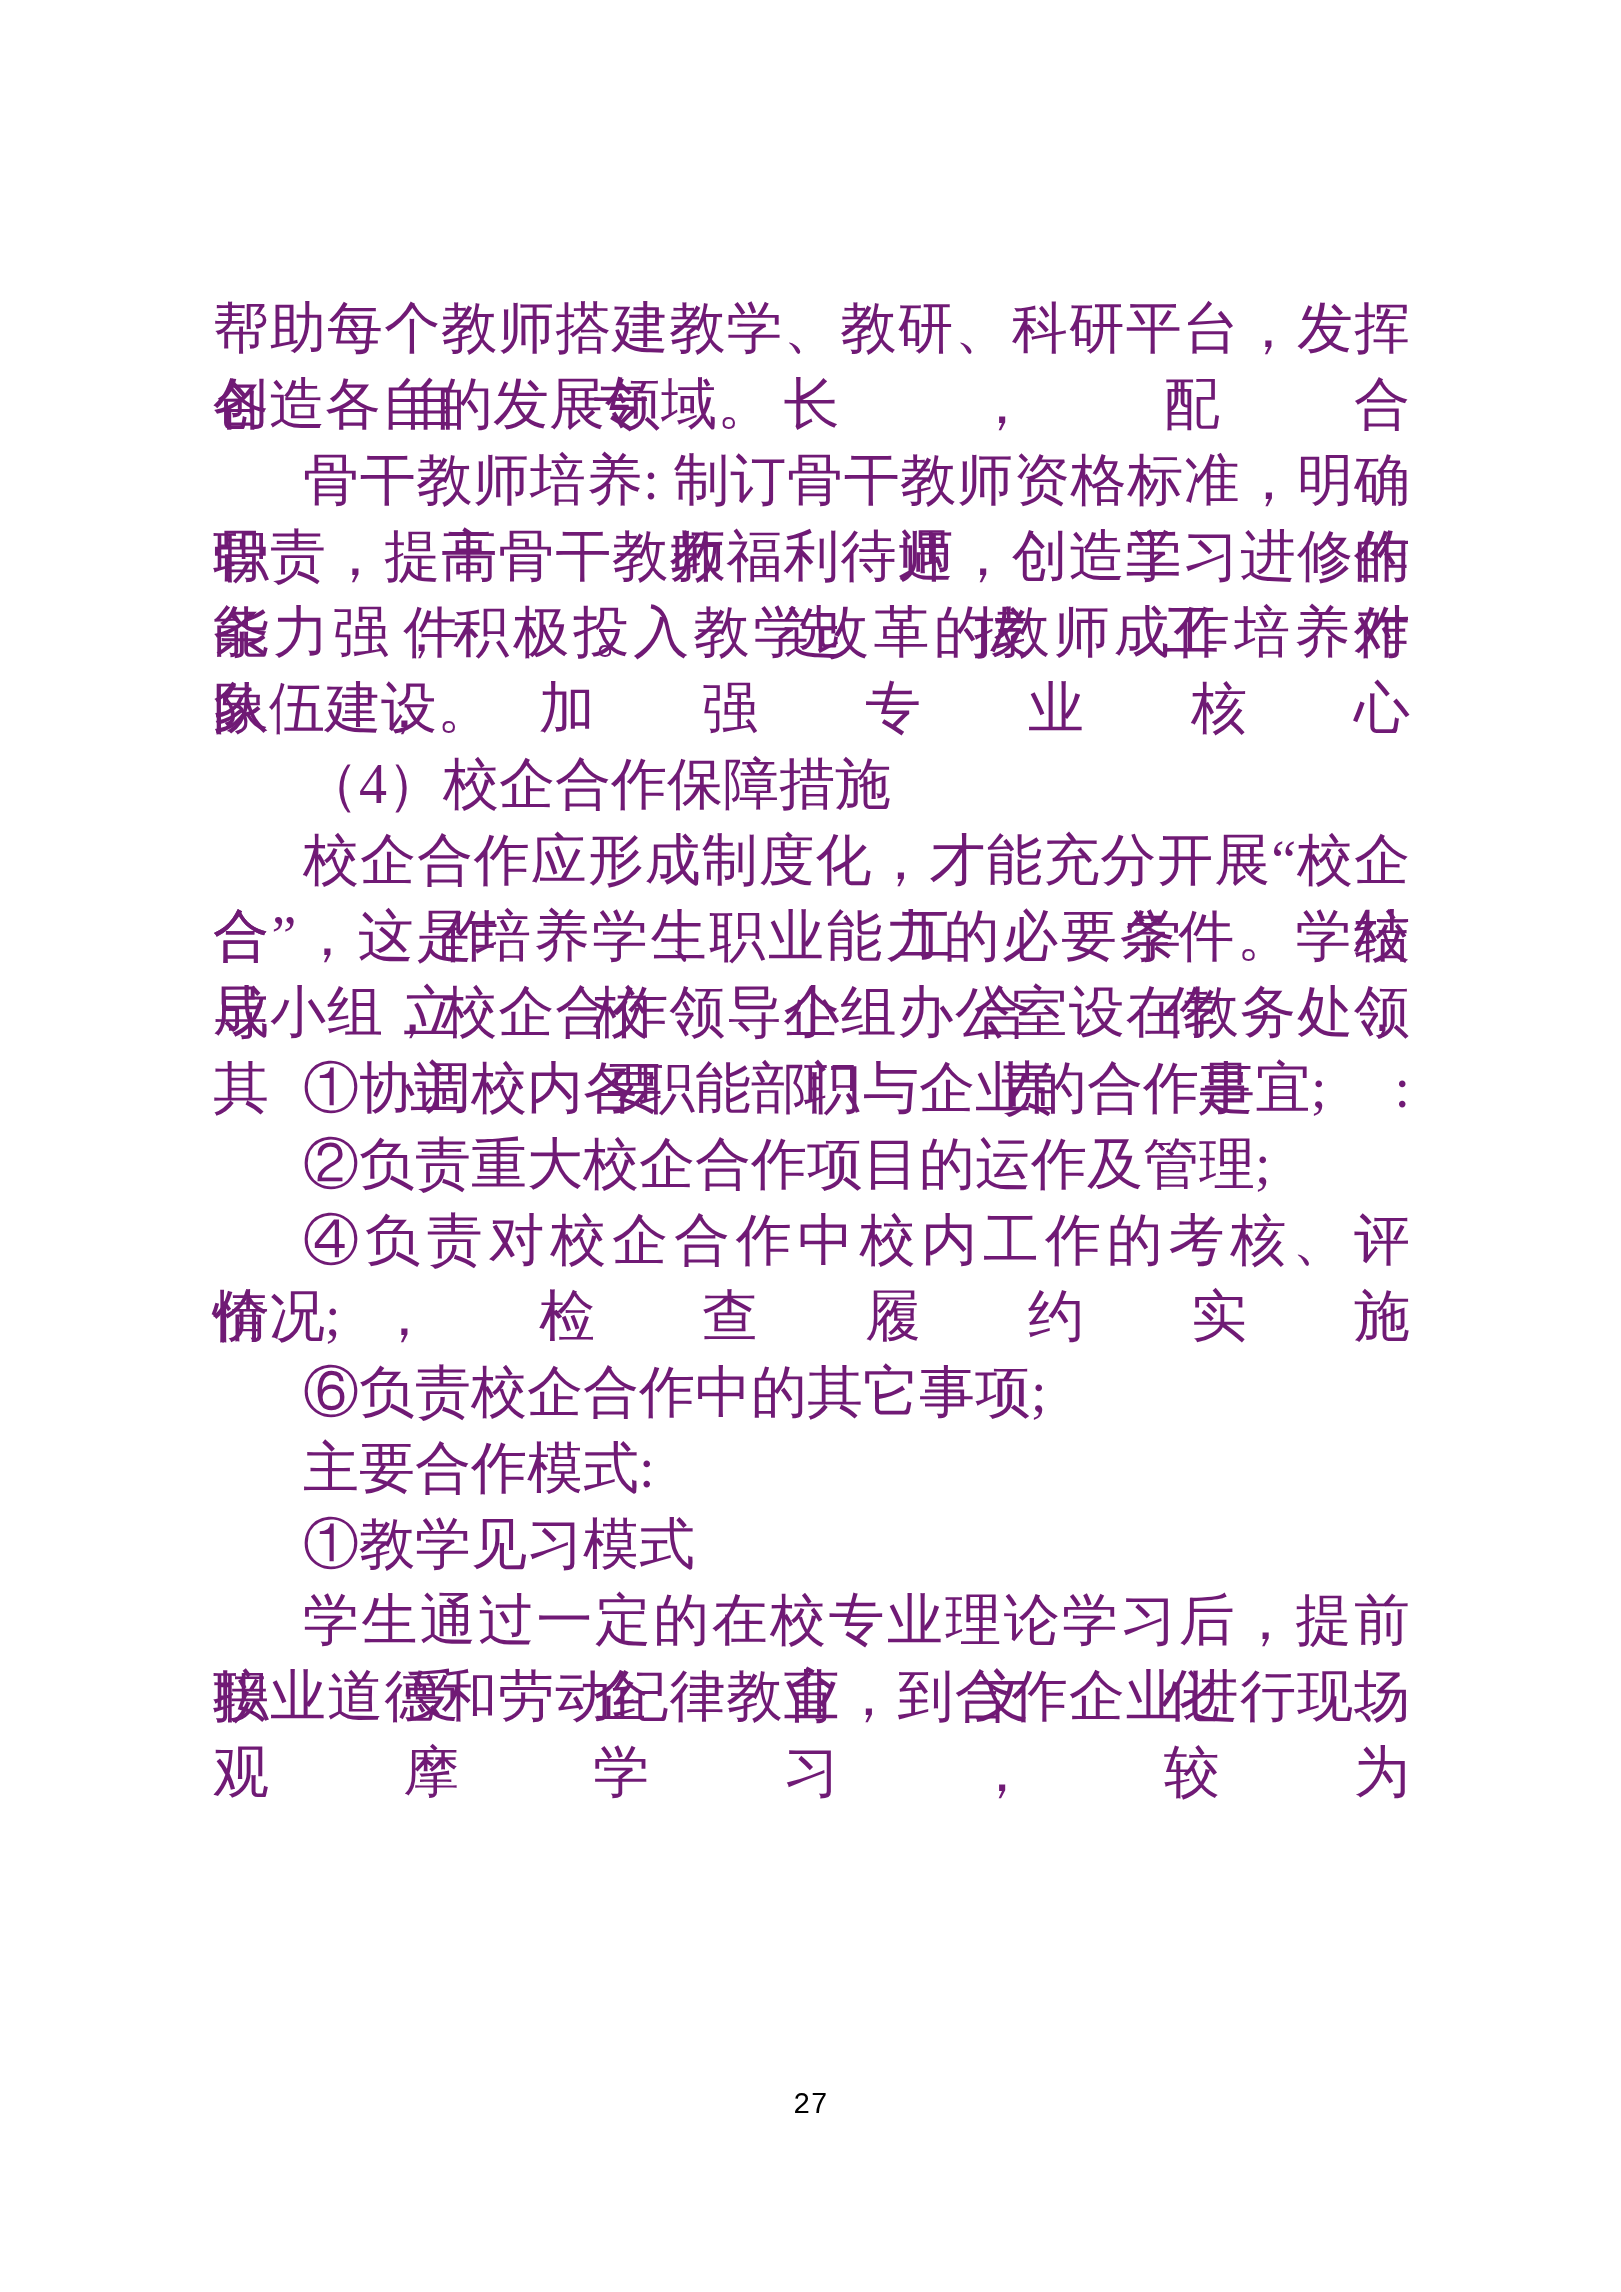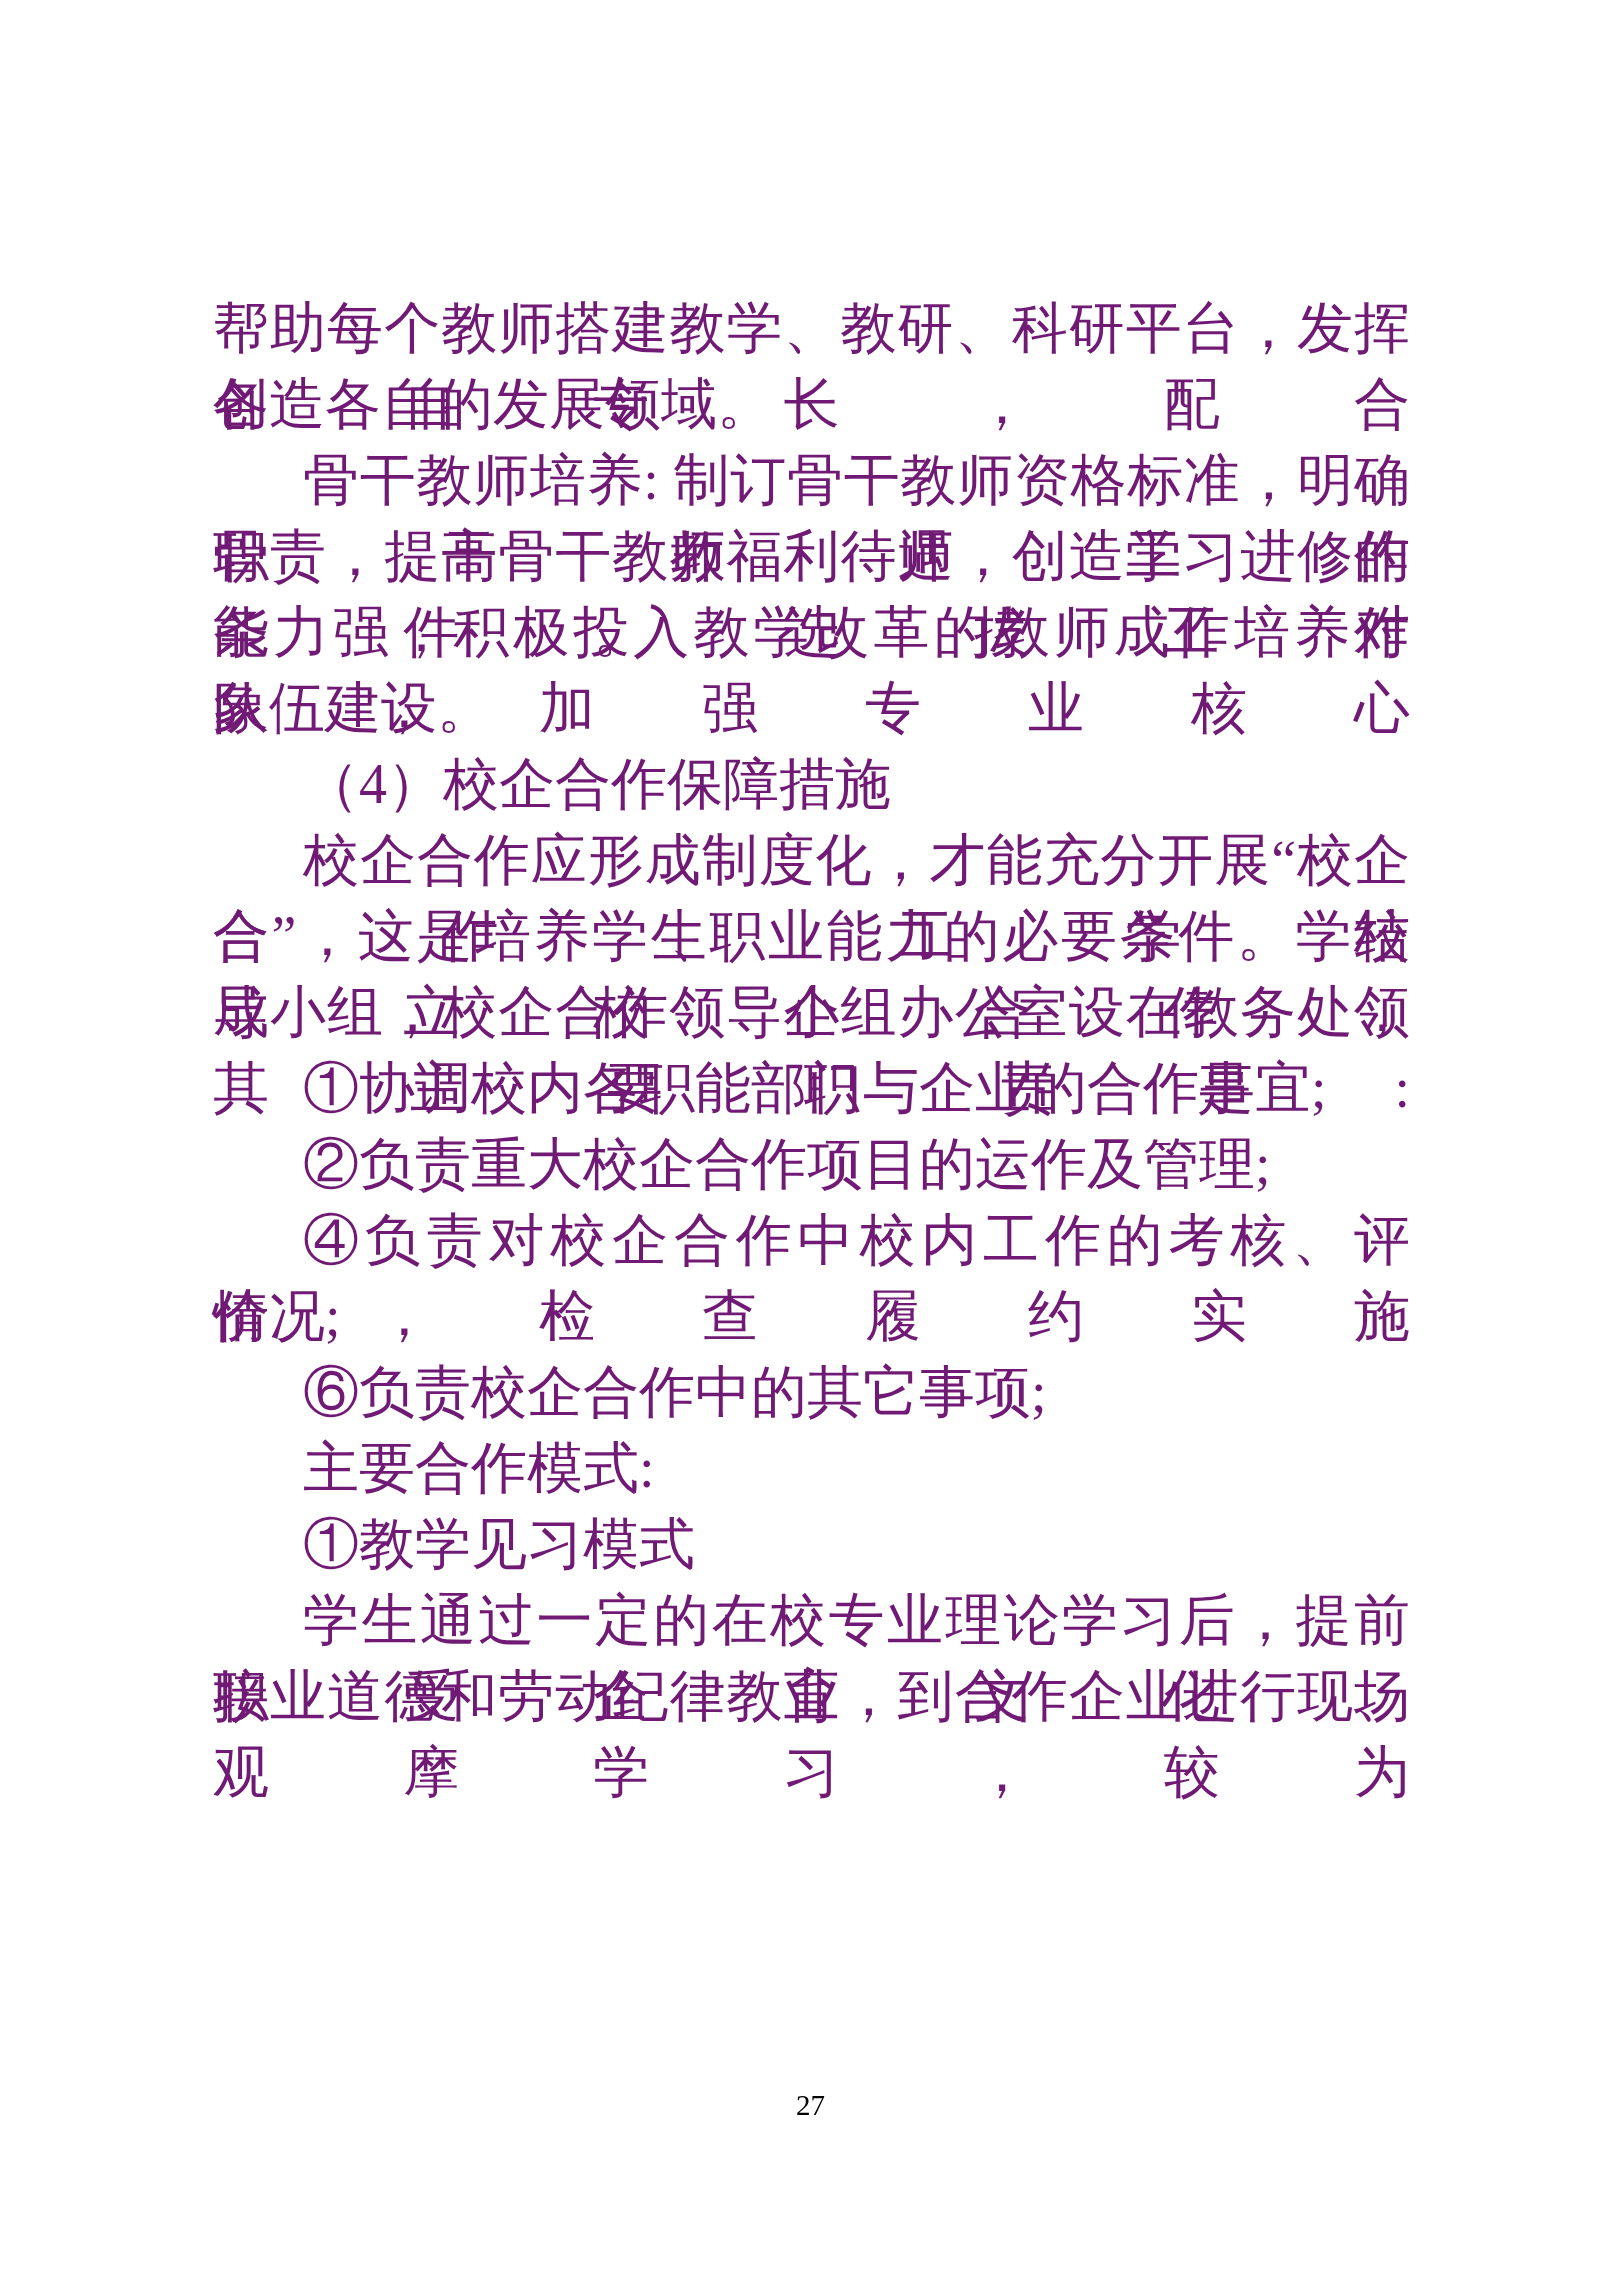--- a/index.html
+++ b/index.html
@@ -44,21 +44,21 @@
   }
   .page-number {
     position: absolute;
     top: 2088px;
     left: 0;
     width: 100%;
     text-align: center;
     font-size: 29px;
     line-height: 35px;
     color: #000000;
-    font-family: Liberation Serif, serif;
+    font-family: Liberation Mono, monospace;
   }
 </style>
 </head>
 <body>
 
 <div class="page">
   <div class="textblock" id="textblock">
       <div class="line justify">帮助每个教师搭建教学、教研、科研平台，发挥各自专长，配合</div>
       <div class="line">创造各自的发展领域。</div>
       <div class="line indent justify">骨干教师培养: 制订骨干教师资格标准，明确骨干教师工作</div>

